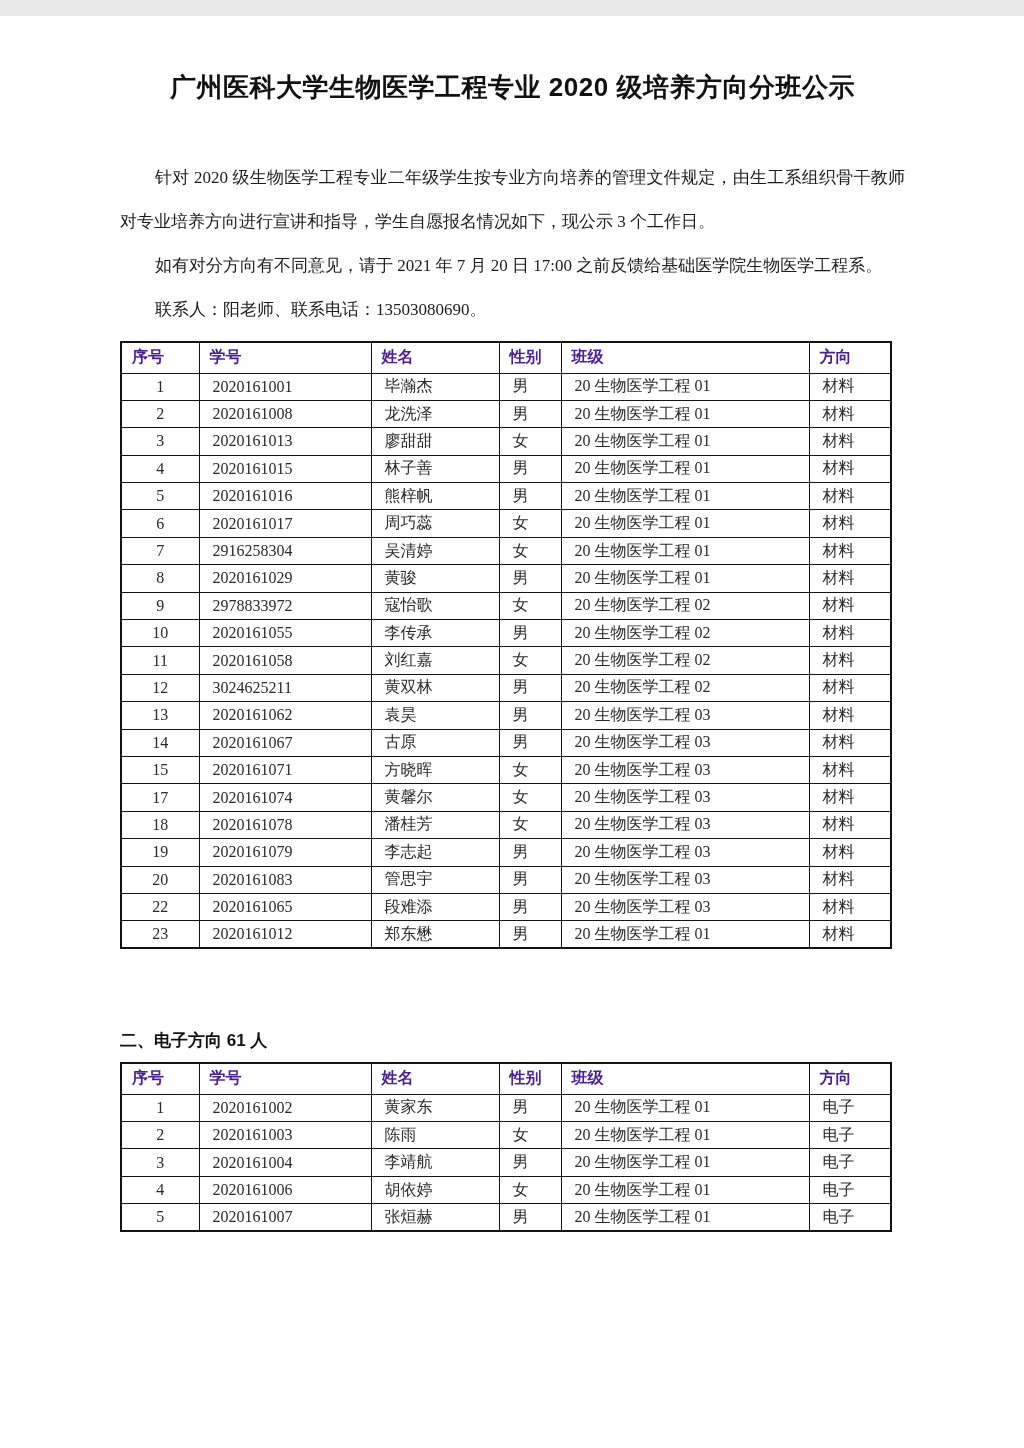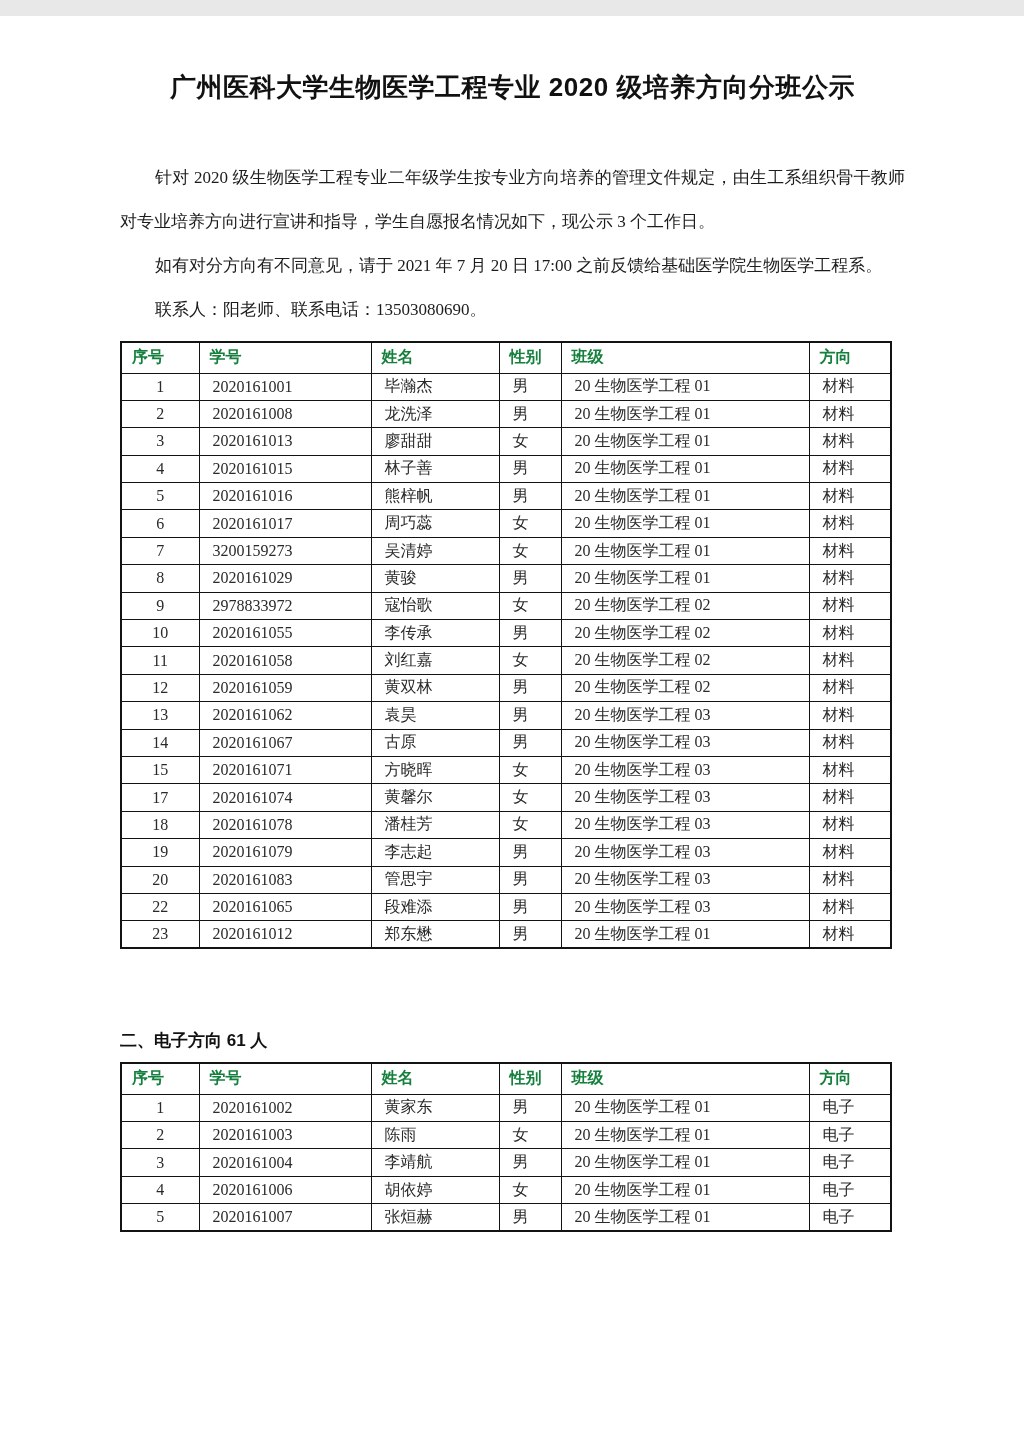--- a/index.html
+++ b/index.html
@@ -60,21 +60,21 @@
     vertical-align: middle;
     white-space: nowrap;
     overflow: hidden;
   }
   table.roster th {
     font-family: "Liberation Sans", sans-serif;
     font-weight: 700;
     text-align: left;
     height: 31px;
     padding: 0 0 0 10px;
-    color: #15803d;
+    color: #4c1d95;
   }
   table.roster td {
     height: 27.4px;
     padding: 0 0 0 13px;
     color: #2a2a2a;
     font-family: "Liberation Serif", serif;
   }
   table.roster td.center { text-align: center; padding: 0; }
 
   col.c0 { width: 78px; }
@@ -161,21 +161,21 @@
         <tr>
           <td class="center">6</td>
           <td>2020161017</td>
           <td>周巧蕊</td>
           <td>女</td>
           <td>20 生物医学工程 01</td>
           <td>材料</td>
         </tr>
         <tr>
           <td class="center">7</td>
-          <td>3200159273</td>
+          <td>2916258304</td>
           <td>吴清婷</td>
           <td>女</td>
           <td>20 生物医学工程 01</td>
           <td>材料</td>
         </tr>
         <tr>
           <td class="center">8</td>
           <td>2020161029</td>
           <td>黄骏</td>
           <td>男</td>
@@ -201,21 +201,21 @@
         <tr>
           <td class="center">11</td>
           <td>2020161058</td>
           <td>刘红嘉</td>
           <td>女</td>
           <td>20 生物医学工程 02</td>
           <td>材料</td>
         </tr>
         <tr>
           <td class="center">12</td>
-          <td>2020161059</td>
+          <td>3024625211</td>
           <td>黄双林</td>
           <td>男</td>
           <td>20 生物医学工程 02</td>
           <td>材料</td>
         </tr>
         <tr>
           <td class="center">13</td>
           <td>2020161062</td>
           <td>袁昊</td>
           <td>男</td>

